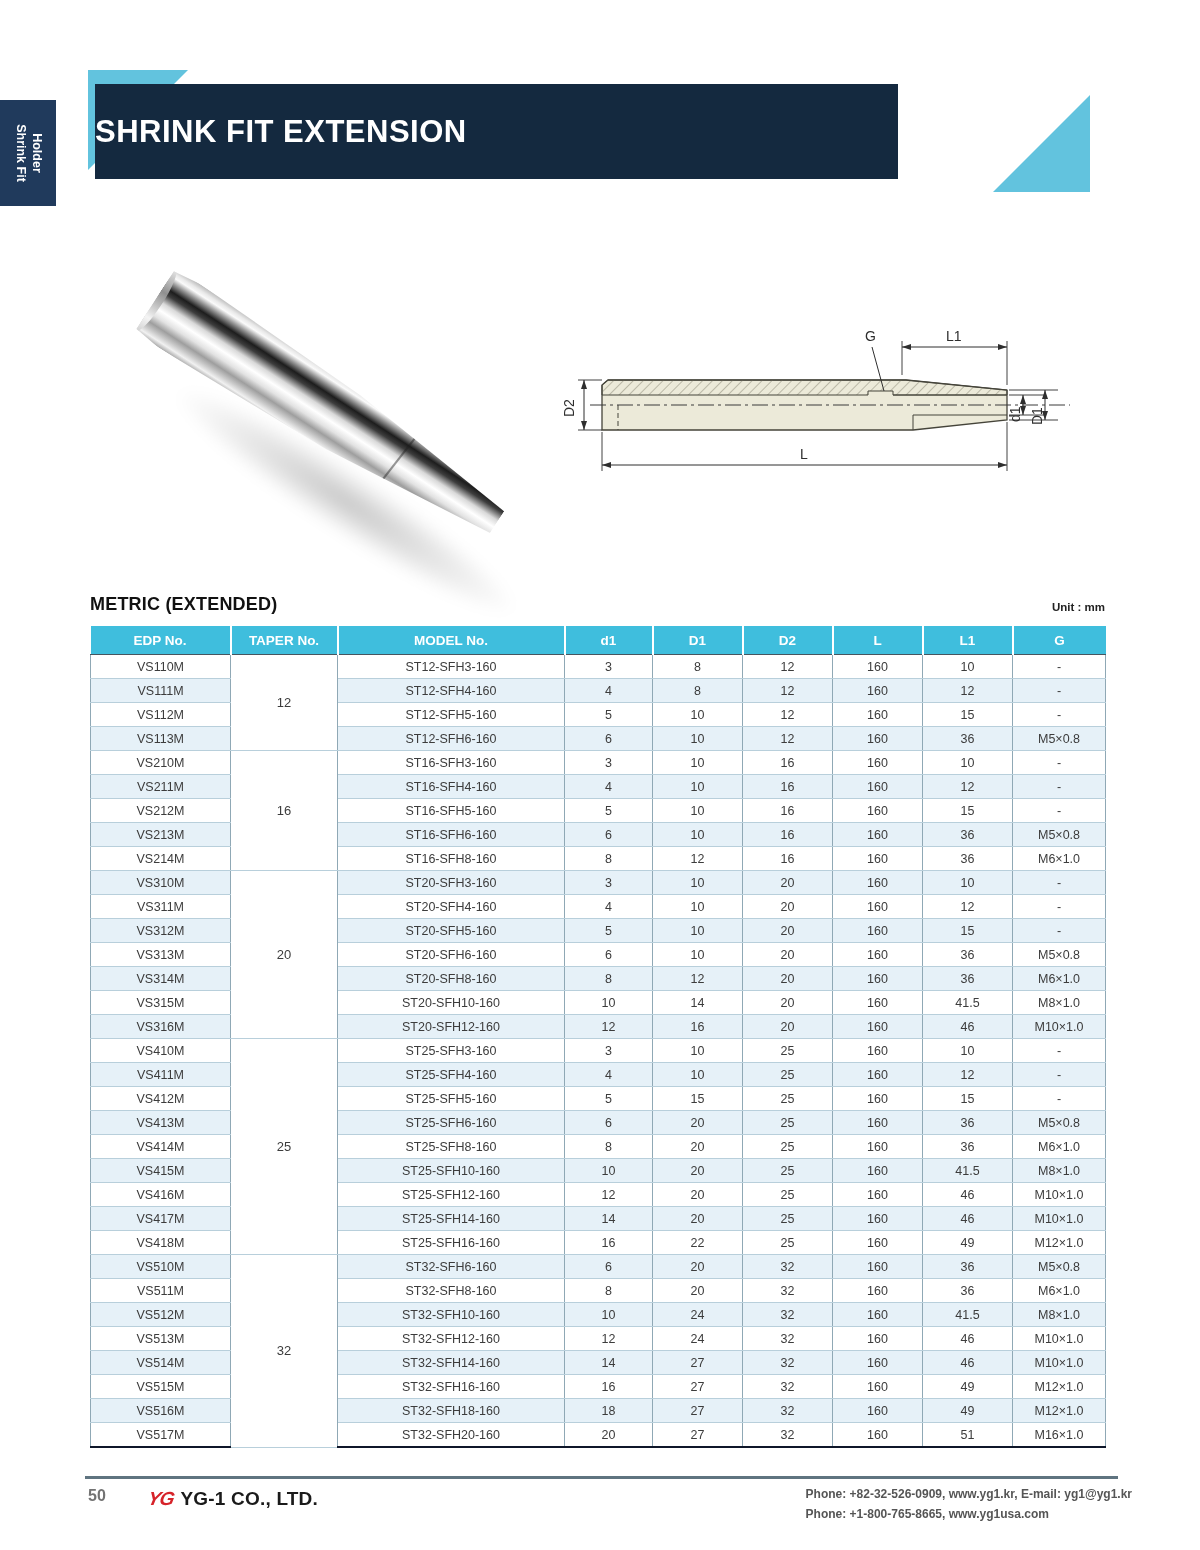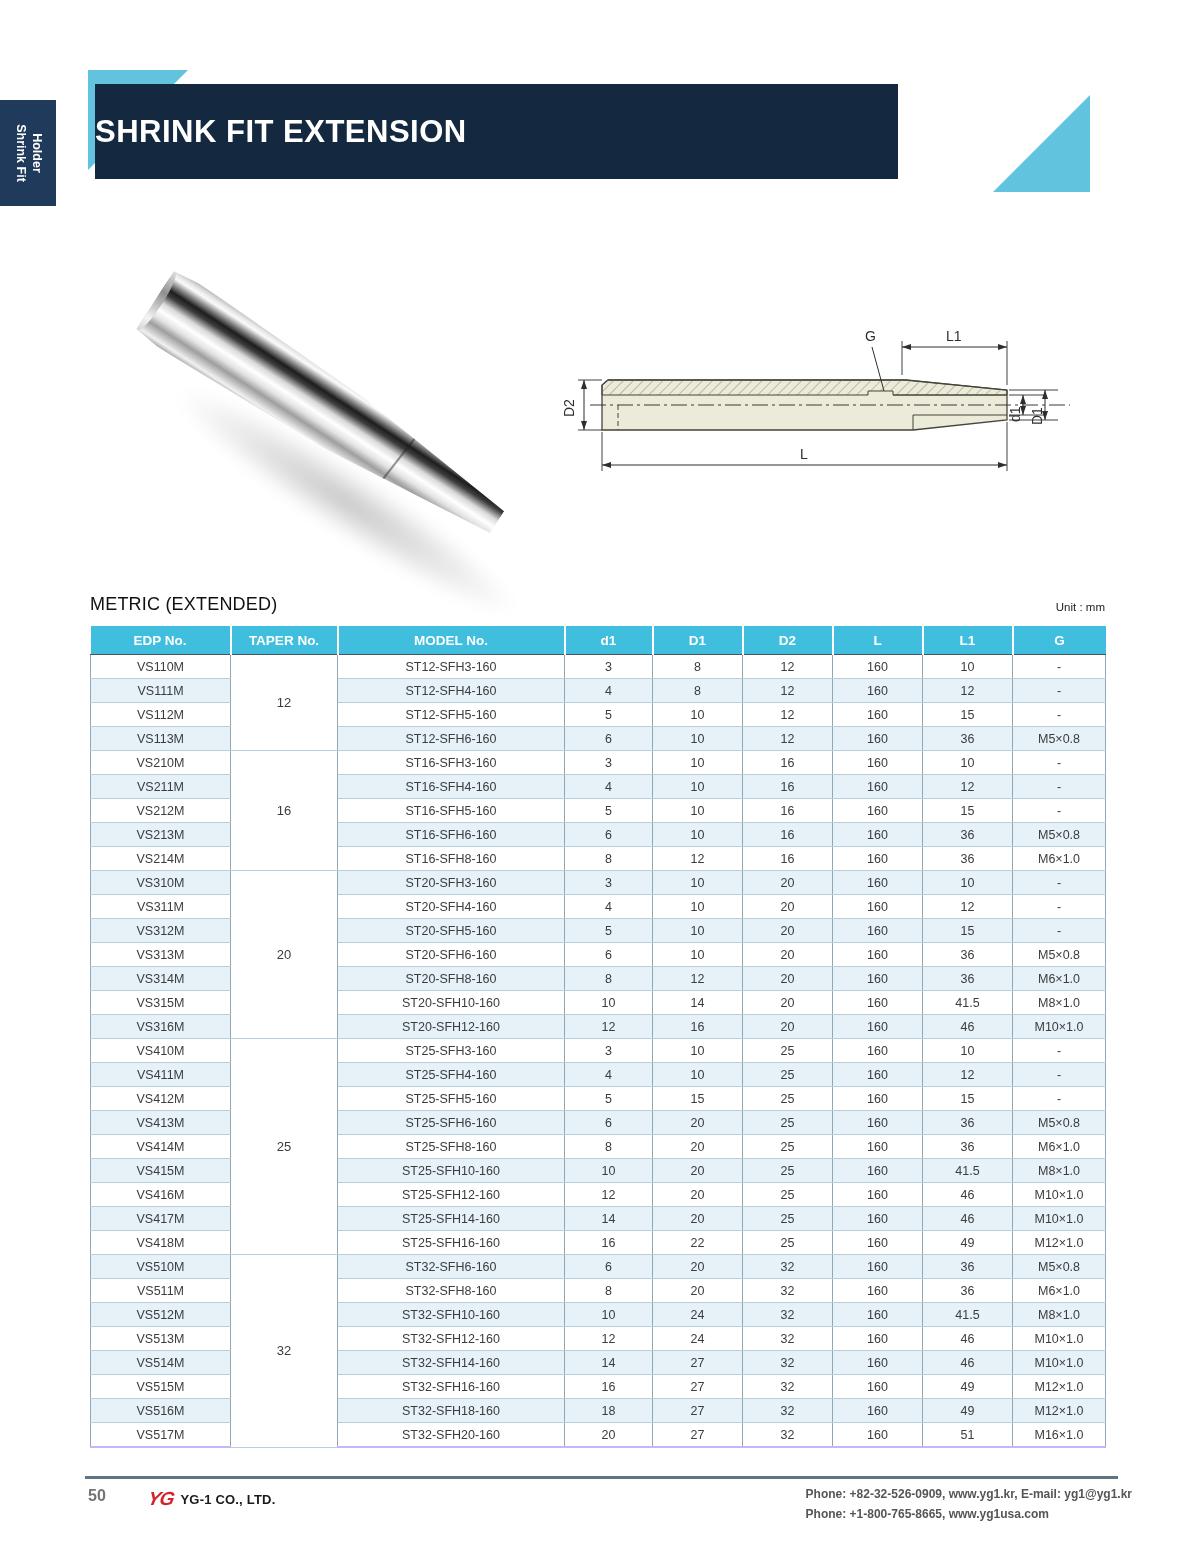--- a/index.html
+++ b/index.html
@@ -42,44 +42,44 @@
   .rod-cap{position:absolute; left:-7px; top:1%; width:15px; height:98%; border-radius:50%;
     background:linear-gradient(180deg,#e8e8e8,#8f8f8f 35%,#f5f5f5 75%,#cfcfcf);}
 
   
   .diagram{position:absolute; left:550px; top:295px; width:560px; height:225px;}
   .diagram text{font-family:"Liberation Sans", sans-serif; font-size:14px; fill:#2e2e2e;}
 
   
   .section-head{position:absolute; left:90px; top:594px; width:1015px; display:flex;
     justify-content:space-between; align-items:flex-end;}
-  .section-title{font-size:18px; font-weight:normal; color:#111; letter-spacing:.2px;}
-  .unit-label{font-size:11.5px; font-weight:normal; color:#222; padding-bottom:2px;}
+  .section-title{font-size:18px; font-weight:bold; color:#111; letter-spacing:.2px;}
+  .unit-label{font-size:11.5px; font-weight:bold; color:#222; padding-bottom:2px;}
 
   
   .spec-table-wrap{position:absolute; left:90px; top:626px; width:1015px;}
   table.spec{border-collapse:collapse; table-layout:fixed; width:1015px;}
   table.spec thead th{background:#3fbedd; color:#fff; font-size:13.5px; font-weight:bold;
     height:28px; border-left:2px solid #fff; border-bottom:1.6px solid #47555f; padding:0;}
   table.spec thead th:first-child{border-left:none;}
   table.spec td{height:23px; font-size:12.5px; color:#3c3c3c; text-align:center; padding:0 2px;
     border-right:1px solid #8fa8b5; border-bottom:1px solid #b8cfdb; background:#fff;}
   table.spec td:first-child{border-left:1px solid #8fa8b5;}
   table.spec tr.alt td{background:#e6f1f8;}
   table.spec td.taper-cell{background:#fff !important; font-size:13px;}
   table.spec tr.group-start td{border-top:1.6px solid #47555f;}
-  table.spec tr:last-child td{border-bottom:2px solid #c4b5fd;margin-left:21px;}
+  table.spec tr:last-child td{border-bottom:2px solid #0f172a;margin-left:21px;}
 
   
   .footer-rule{position:absolute; left:85px; top:1476px; width:1033px; height:2.5px; background:#5f7480;}
   .page-number{position:absolute; left:88px; top:1487px; font-size:16px; font-weight:bold; color:#737373;}
   .company-block{position:absolute; left:148px; top:1488px; display:flex; align-items:center; gap:7px;}
   .logo-yg{color:#d6232a; font-weight:bold; font-style:italic; font-size:19px;
     transform:skewX(-12deg); letter-spacing:-1px;}
-  .company-name{font-size:13px; font-weight:bold; color:#1a1a1a; letter-spacing:.2px;}
+  .company-name{font-size:19px; font-weight:bold; color:#1a1a1a; letter-spacing:.2px;}
   .contact-block{position:absolute; right:68px; top:1485px; text-align:left;
     font-size:12px; color:#555; line-height:1.65; font-weight:bold;}
 </style>
 </head>
 <body>
 
 <div id="page">
 
   <div class="side-tab">
     <div class="side-tab-inner">

